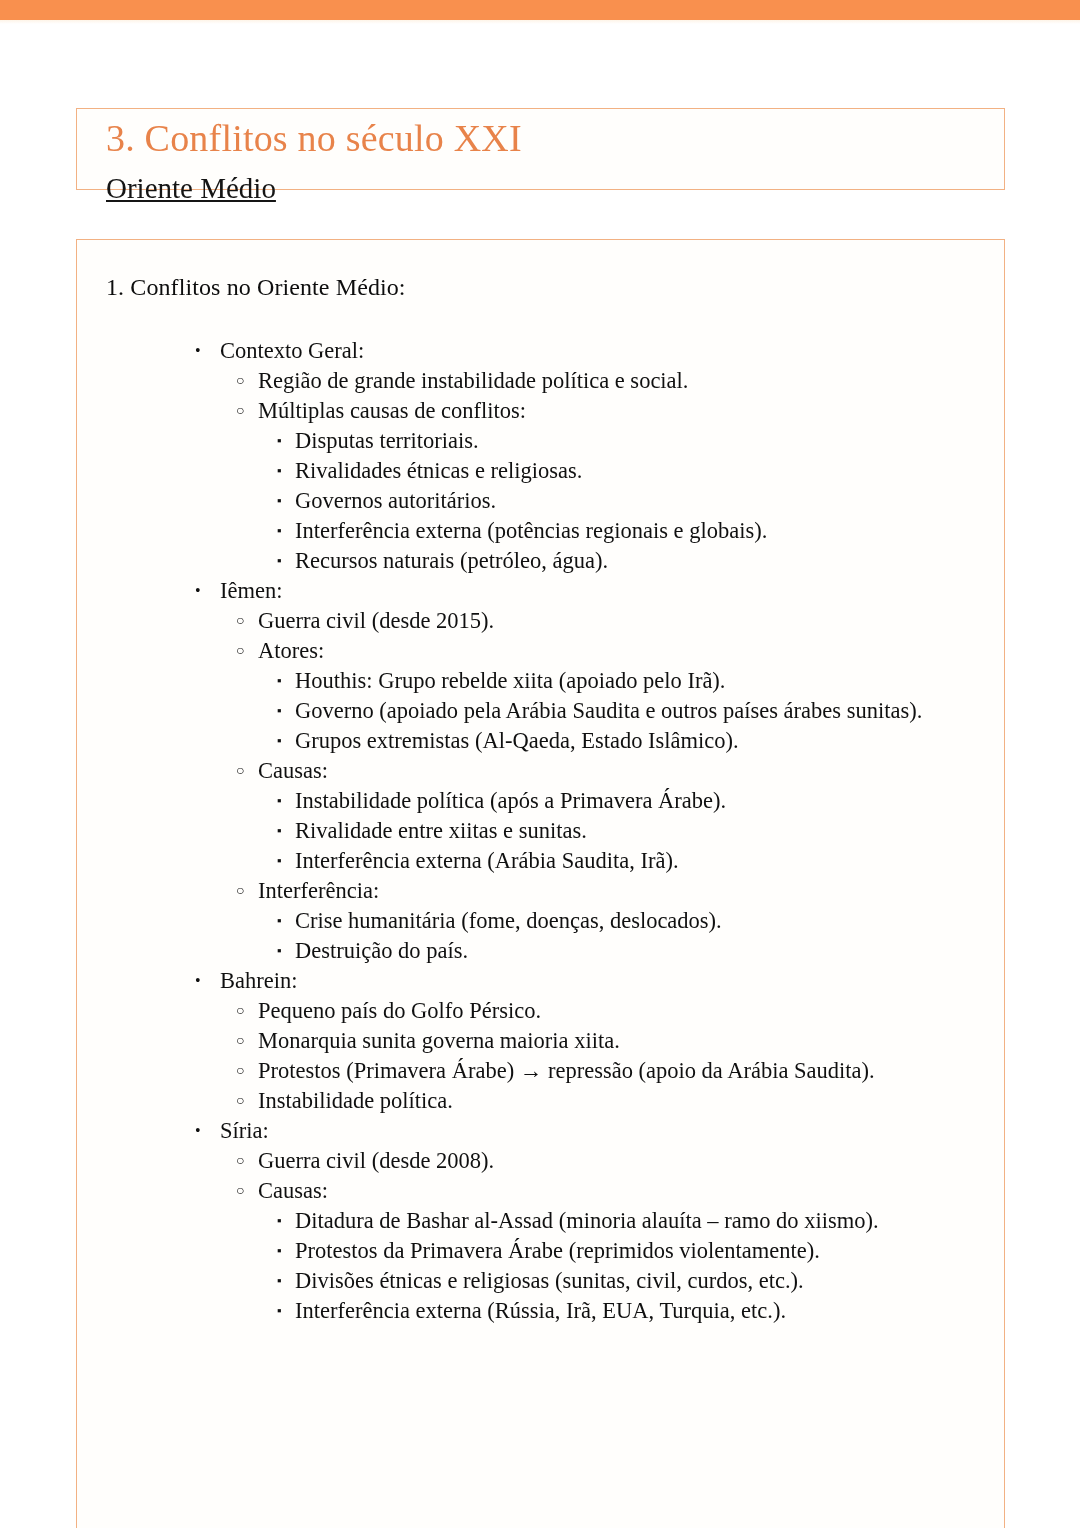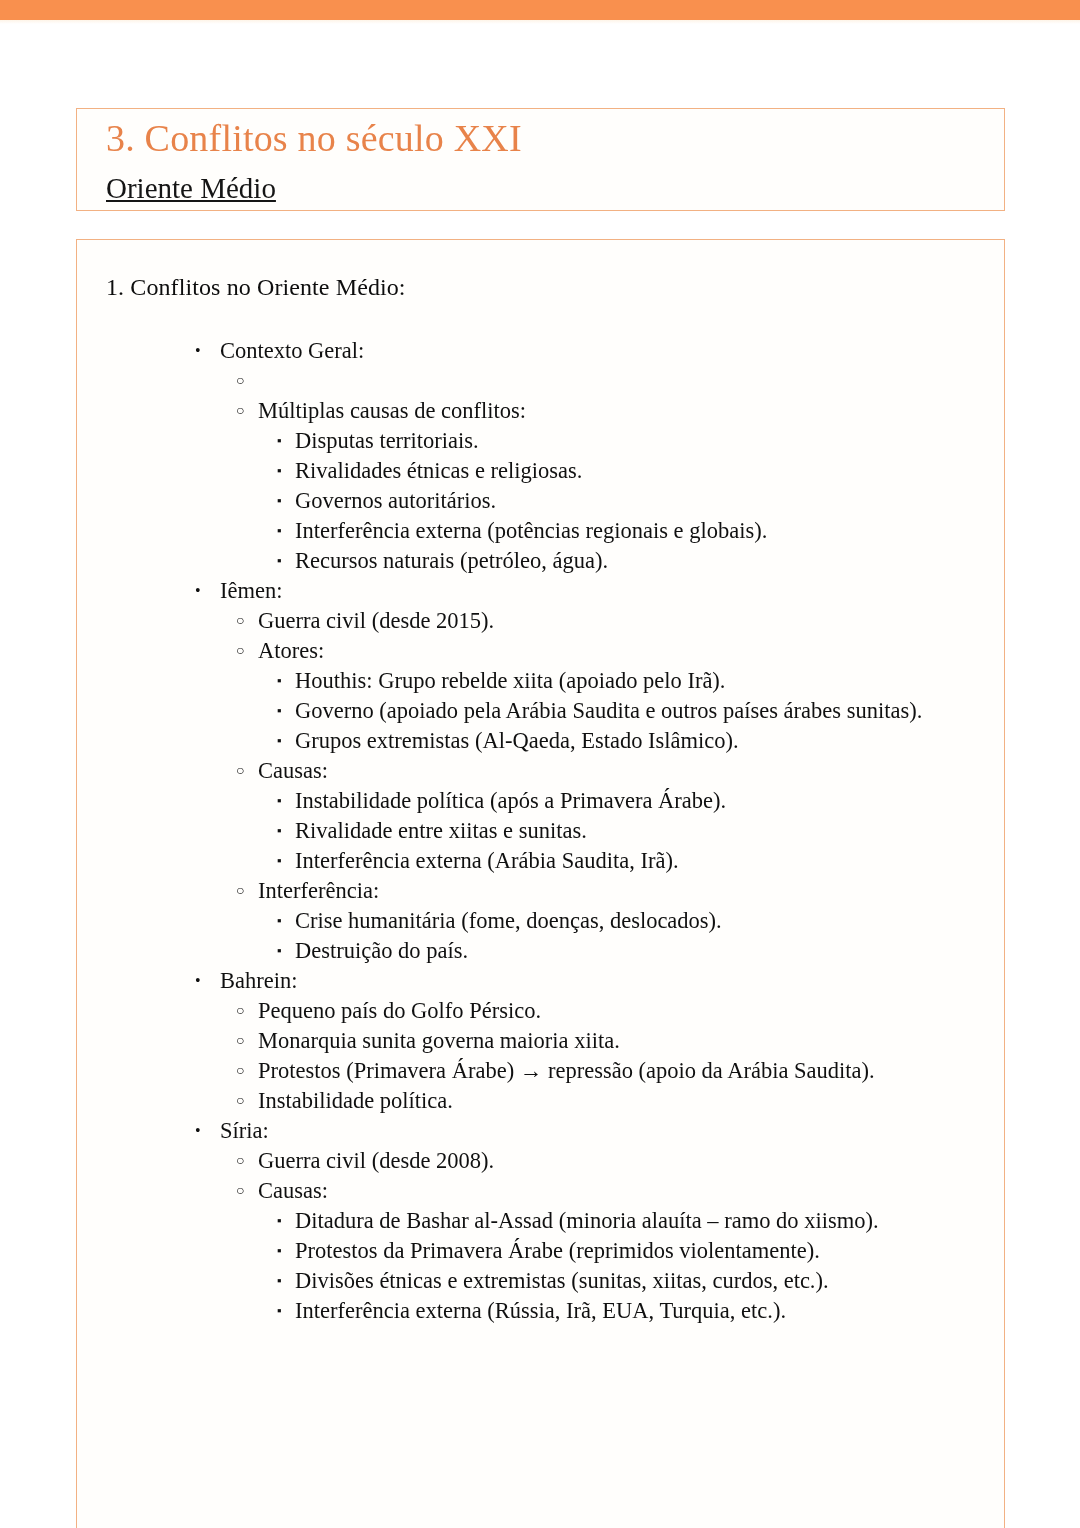--- a/index.html
+++ b/index.html
@@ -34,21 +34,21 @@
     height: 4px;
     background: linear-gradient(to bottom, #fdf4e8, #ffffff);
   }
 
   
   .title-card {
     position: absolute;
     left: 76px;
     top: 108px;
     width: 929px;
-    height: 103px;
+    height: 82px;
     border: 1px solid #F2B183;
     box-sizing: border-box;
     background: #fffefc;
   }
   .title-card .title-main {
     position: absolute;
     left: 29px;
     top: 6px;
     font-size: 38px;
     line-height: 46px;
@@ -154,20 +154,21 @@
 
 <div class="body-card">
   <div class="section-heading">1. Conflitos no Oriente Médio:</div>
   <div class="outline" id="outline-list">
       <div class="row lvl1">
         <span class="marker">•</span>
         <span class="txt">Contexto Geral:</span>
       </div>
       <div class="row lvl2">
         <span class="marker">○</span>
+        <span class="txt">Região de grande instabilidade política e social.</span>
       </div>
       <div class="row lvl2">
         <span class="marker">○</span>
         <span class="txt">Múltiplas causas de conflitos:</span>
       </div>
       <div class="row lvl3">
         <span class="marker">▪</span>
         <span class="txt">Disputas territoriais.</span>
       </div>
       <div class="row lvl3">
@@ -273,20 +274,20 @@
       <div class="row lvl3">
         <span class="marker">▪</span>
         <span class="txt">Ditadura de Bashar al-Assad (minoria alauíta – ramo do xiismo).</span>
       </div>
       <div class="row lvl3">
         <span class="marker">▪</span>
         <span class="txt">Protestos da Primavera Árabe (reprimidos violentamente).</span>
       </div>
       <div class="row lvl3">
         <span class="marker">▪</span>
-        <span class="txt">Divisões étnicas e extremistas (sunitas, xiitas, curdos, etc.).</span>
+        <span class="txt">Divisões étnicas e religiosas (sunitas, civil, curdos, etc.).</span>
       </div>
       <div class="row lvl3">
         <span class="marker">▪</span>
         <span class="txt">Interferência externa (Rússia, Irã, EUA, Turquia, etc.).</span>
       </div>
     </div>
 </div>
 
 </body></html>

